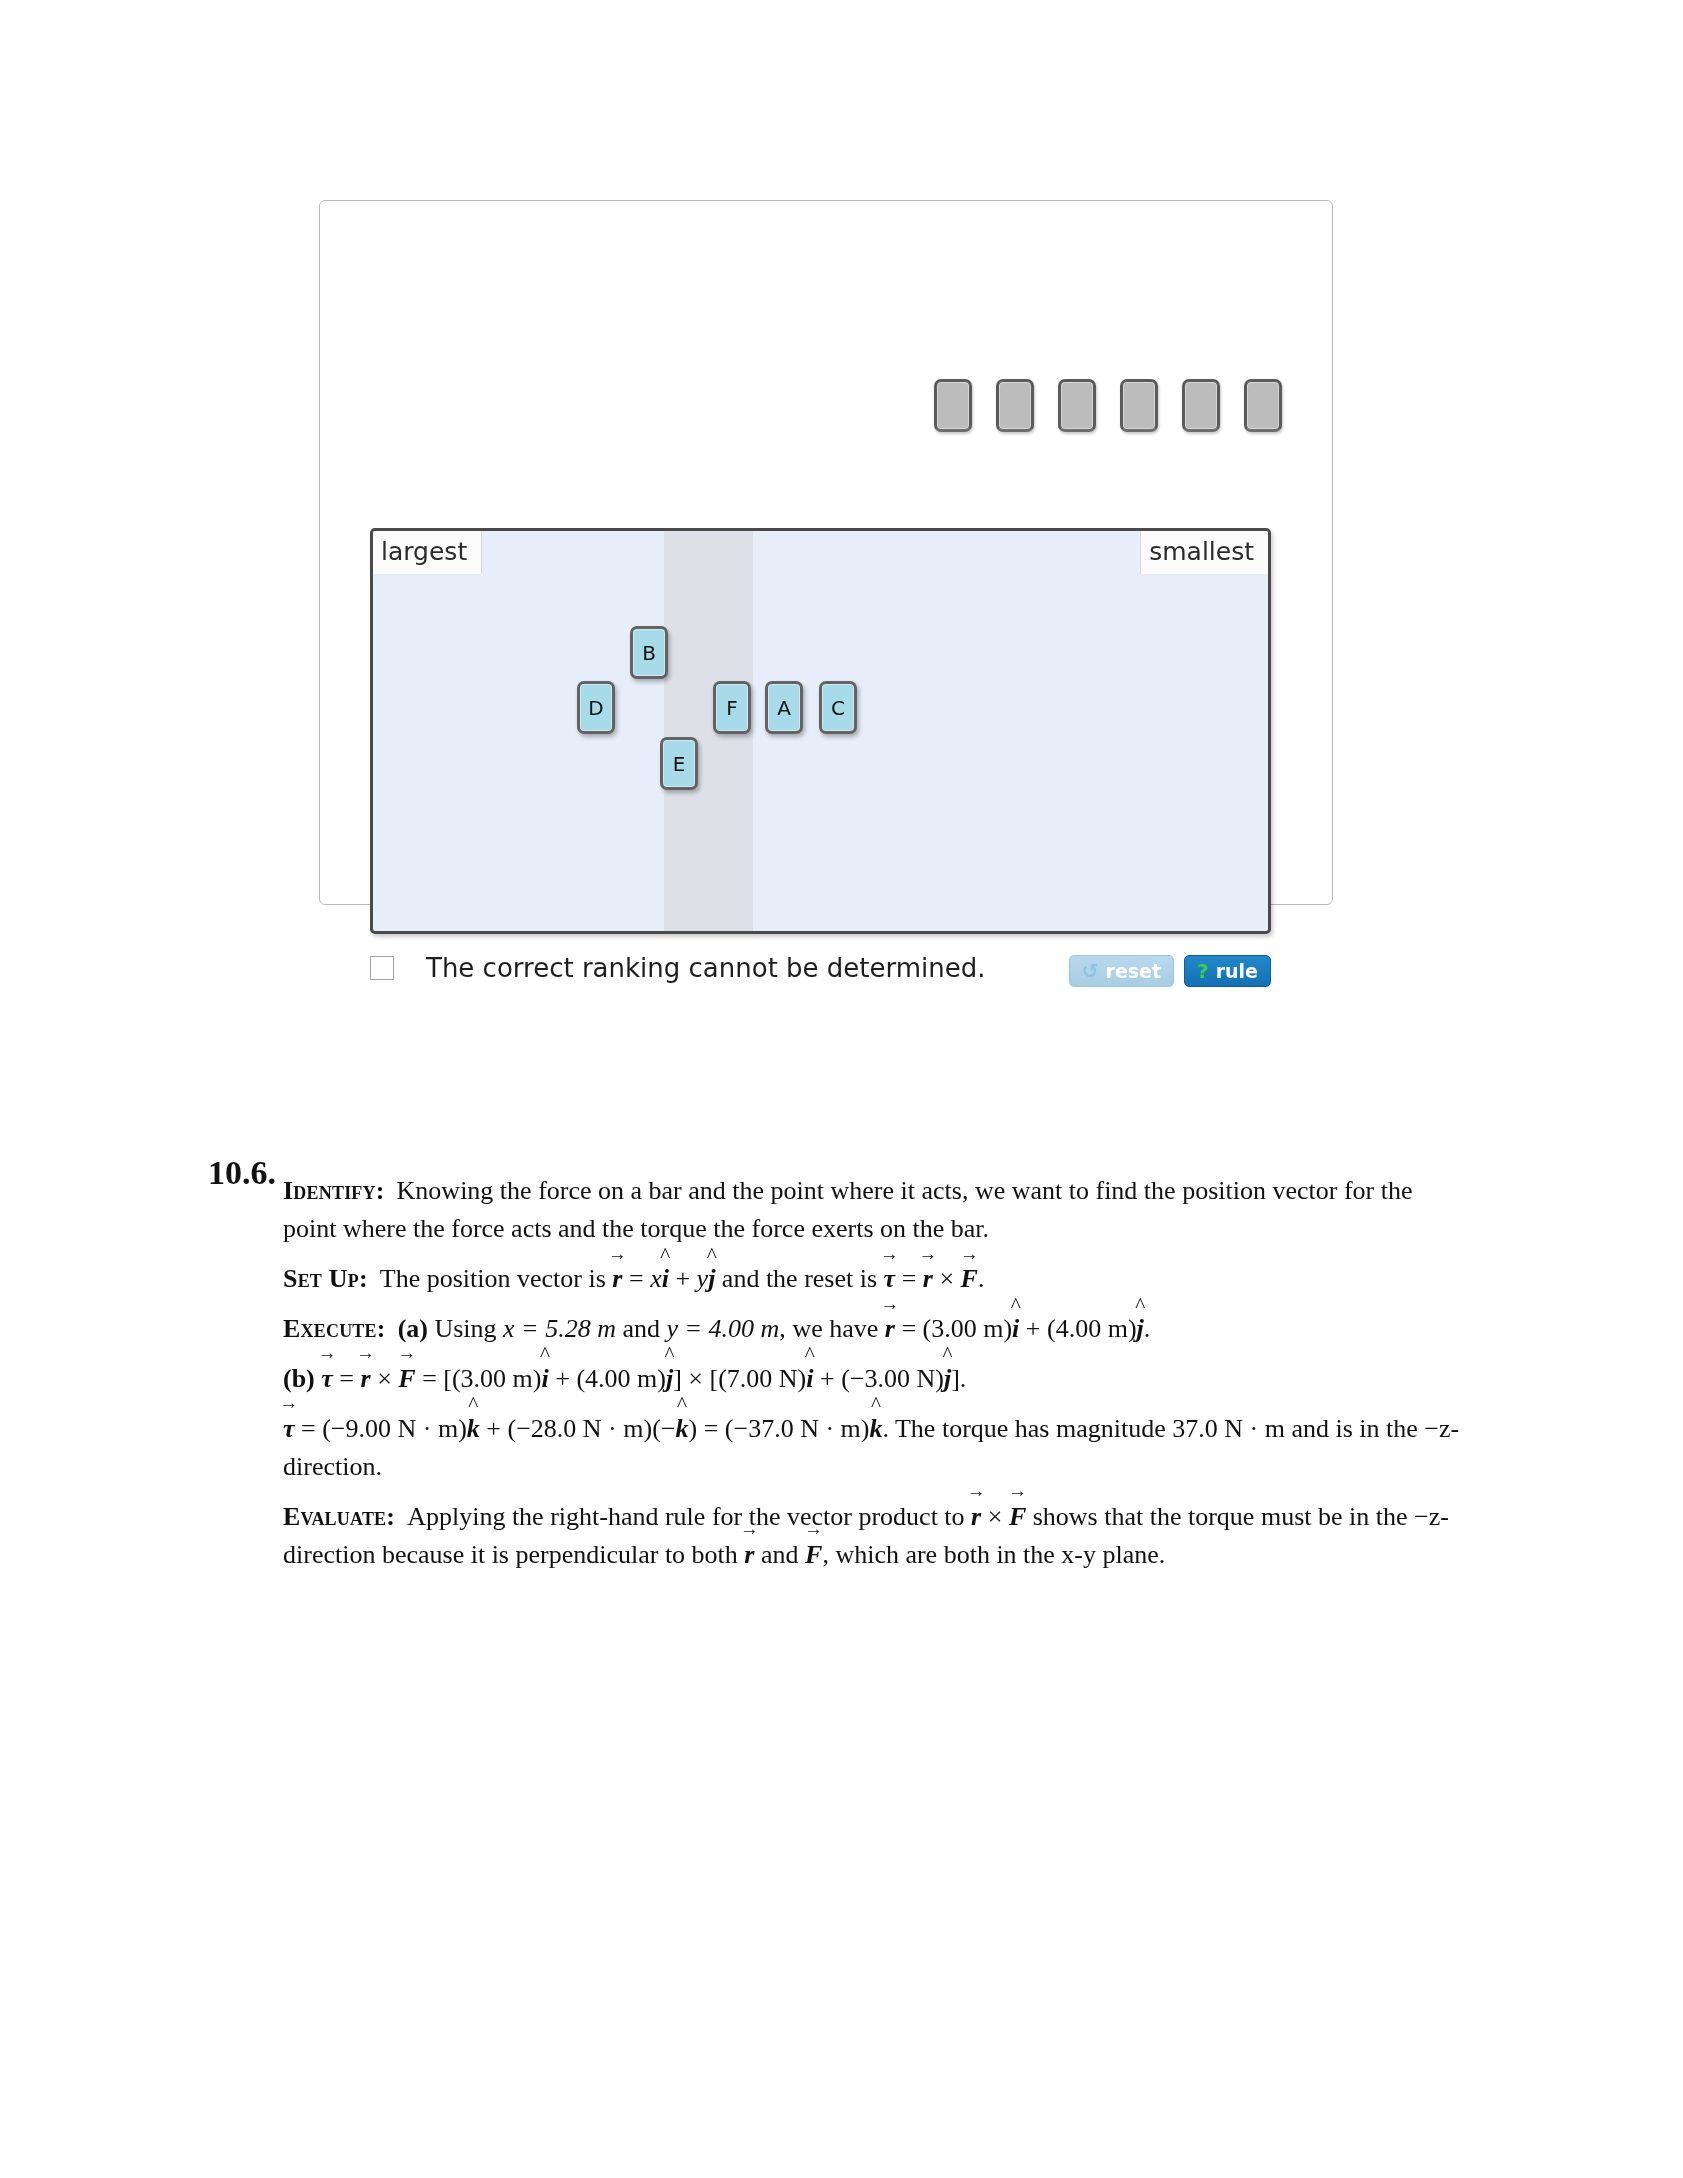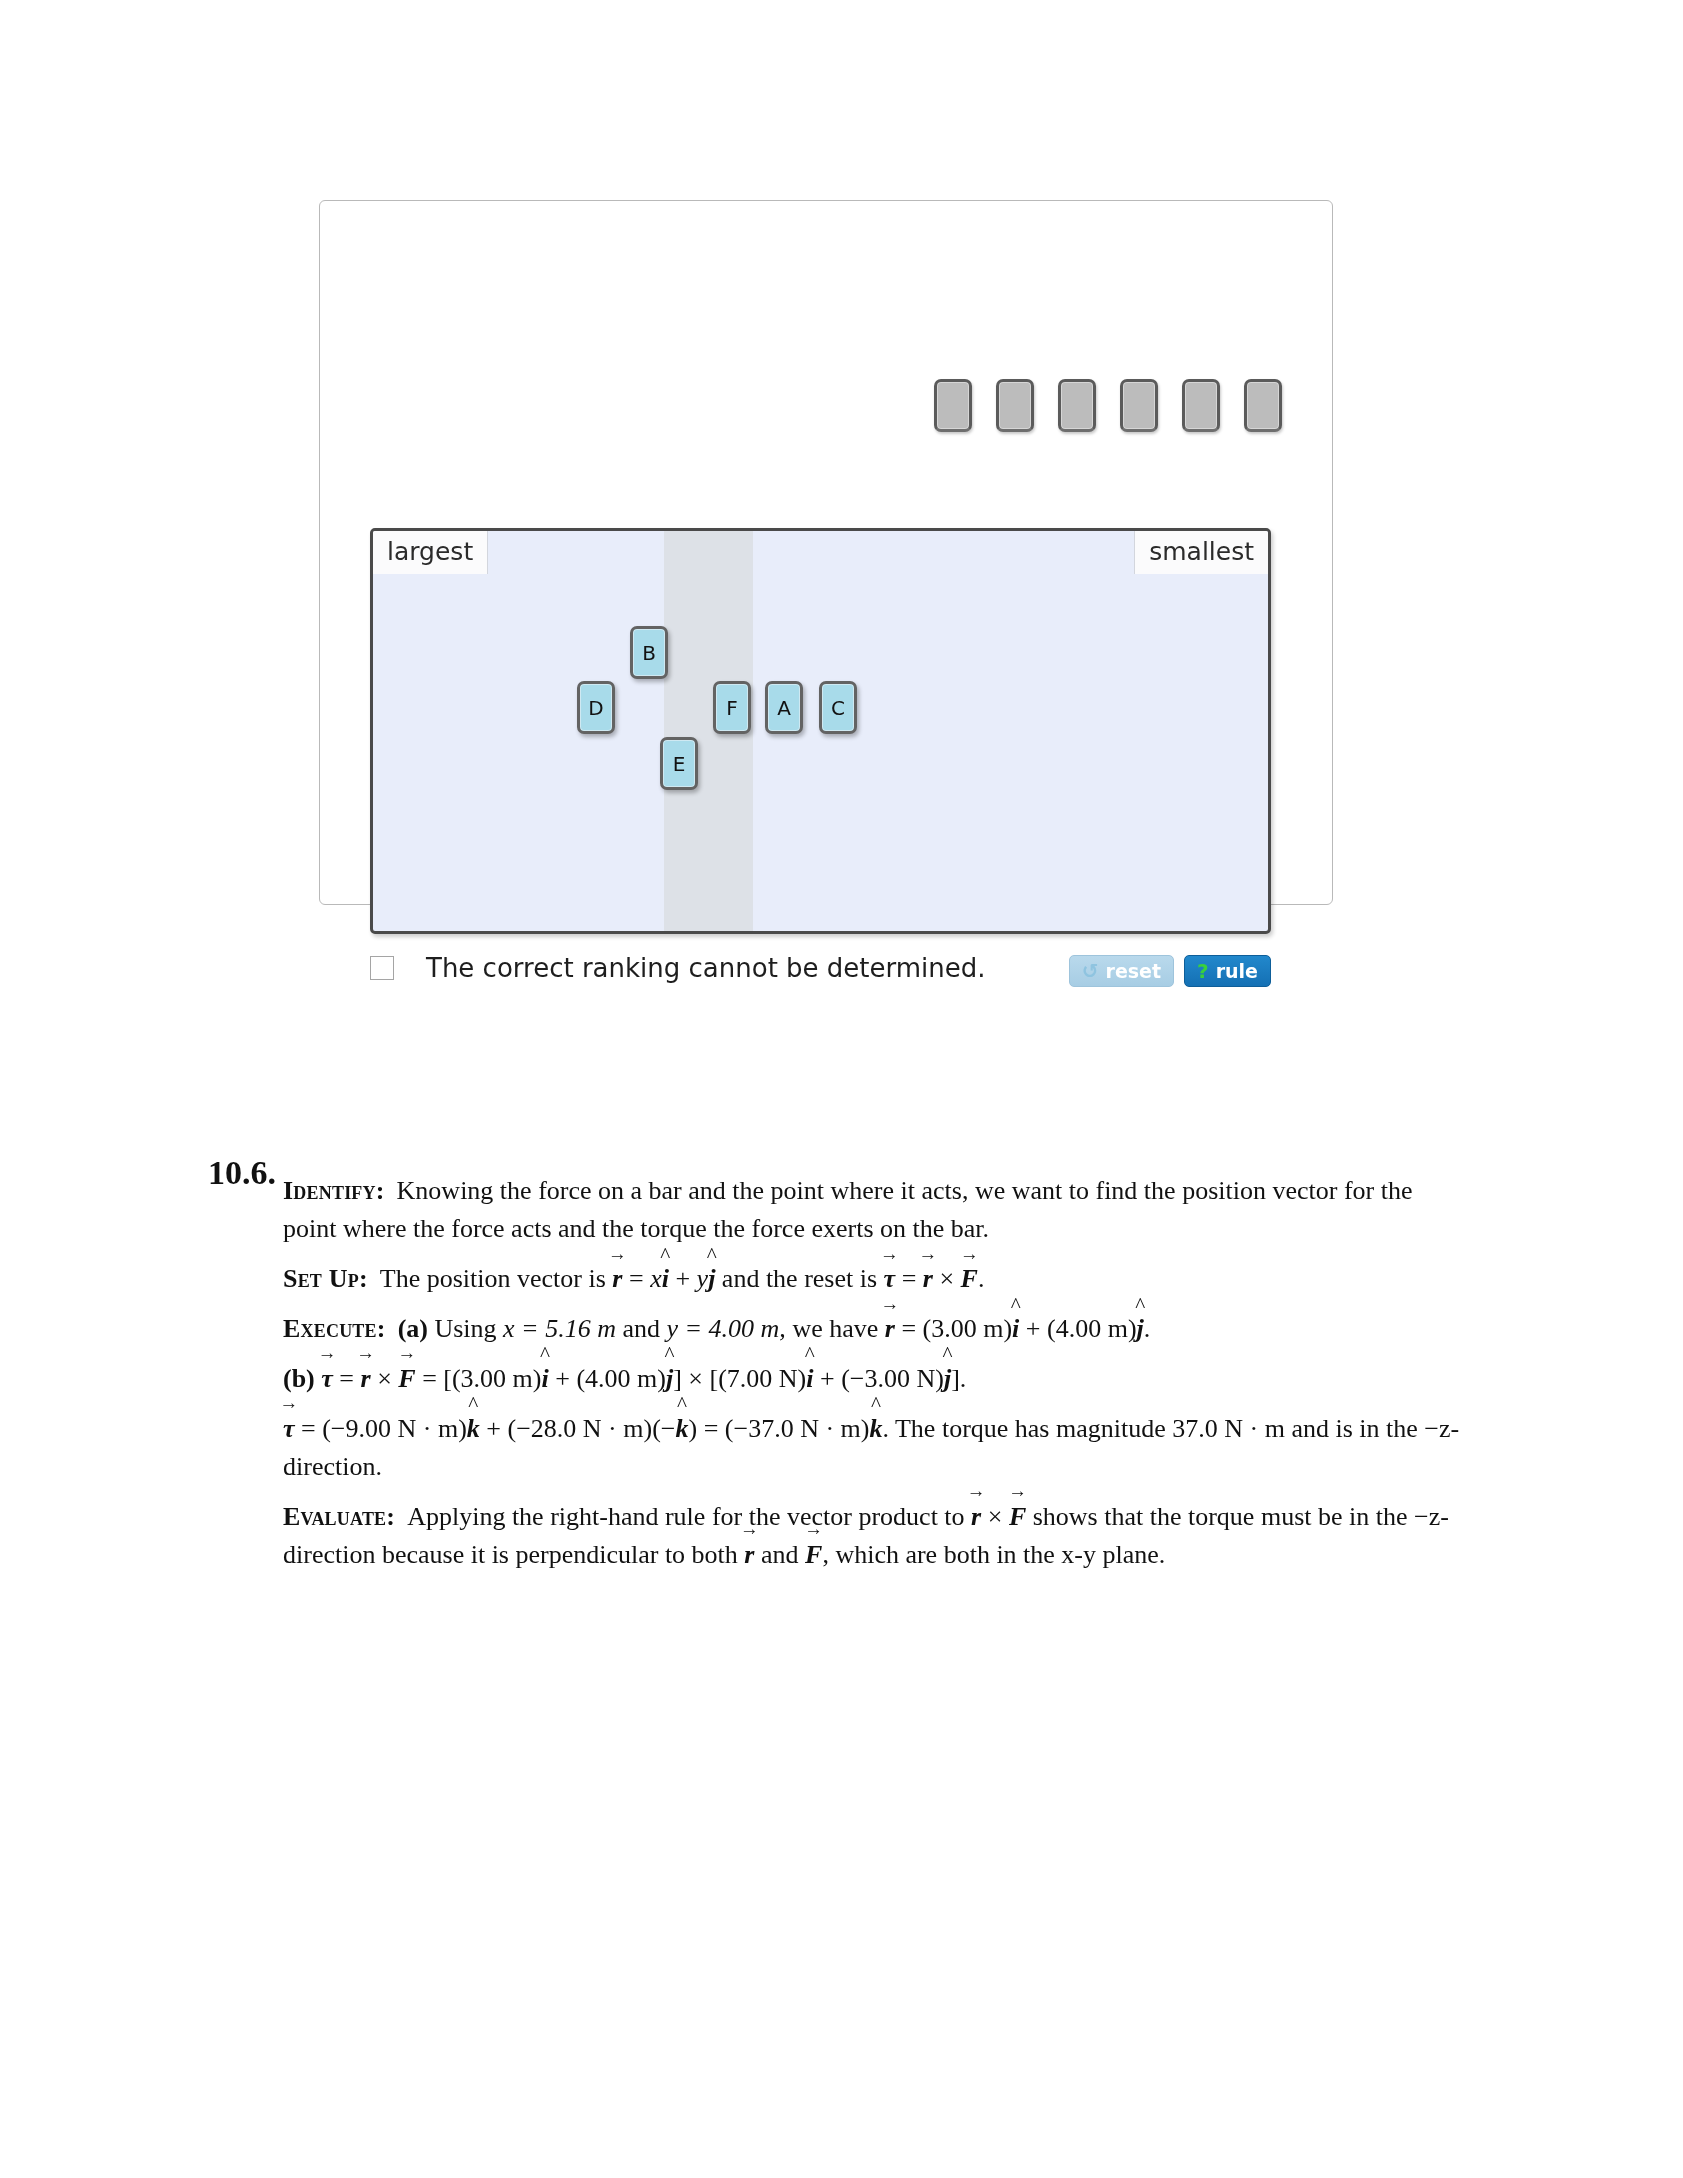--- a/index.html
+++ b/index.html
@@ -69,21 +69,21 @@
     height: 100%;
     background: #dde1e7;
   }
   .rank-edge-label {
     position: absolute;
     top: 0;
     background: #fbfbfc;
     font-family: "DejaVu Sans", "Liberation Sans", sans-serif;
     font-size: 25px;
     color: #2b2b2b;
-    padding: 8px 14px 10px 14px;
+    padding: 8px 14px 10px 8px;
     line-height: 1;
     white-space: nowrap;
   }
   #label-largest { left: 0; border-right: 1px solid #d3d6dd; }
   #label-smallest { right: 0; border-left: 1px solid #d3d6dd; }
 
   
   .letter-tile {
     position: absolute;
     width: 38px;
@@ -293,21 +293,21 @@
     <p class="para">
       <span class="sc">Set Up:</span><span class="gap"></span><span>The position vector is</span>
       <span><span class="vec">r</span> = <span class="mathi">x</span><span class="hat">i</span> + <span class="mathi">y</span><span class="hat">j</span></span>
       <span>and the reset is</span>
       <span><span class="vec">τ</span> = <span class="vec">r</span> × <span class="vec">F</span></span>.
     </p>
 
     <p class="para">
       <span class="sc">Execute:</span><span class="gap"></span><b>(a)</b>
       <span>Using</span>
-      <span class="mathi">x = 5.16 m</span>
+      <span class="mathi">x = 5.28 m</span>
       <span>and</span>
       <span class="mathi">y = 4.00 m,</span>
       <span>we have</span>
       <span><span class="vec">r</span> = (3.00 m)<span class="hat">i</span> + (4.00 m)<span class="hat">j</span>.</span>
     </p>
 
     <p class="para">
       <b>(b)</b>
       <span><span class="vec">τ</span> = <span class="vec">r</span> × <span class="vec">F</span> = [(3.00 m)<span class="hat">i</span> + (4.00 m)<span class="hat">j</span>] × [(7.00 N)<span class="hat">i</span> + (−3.00 N)<span class="hat">j</span>].</span>
     </p>

